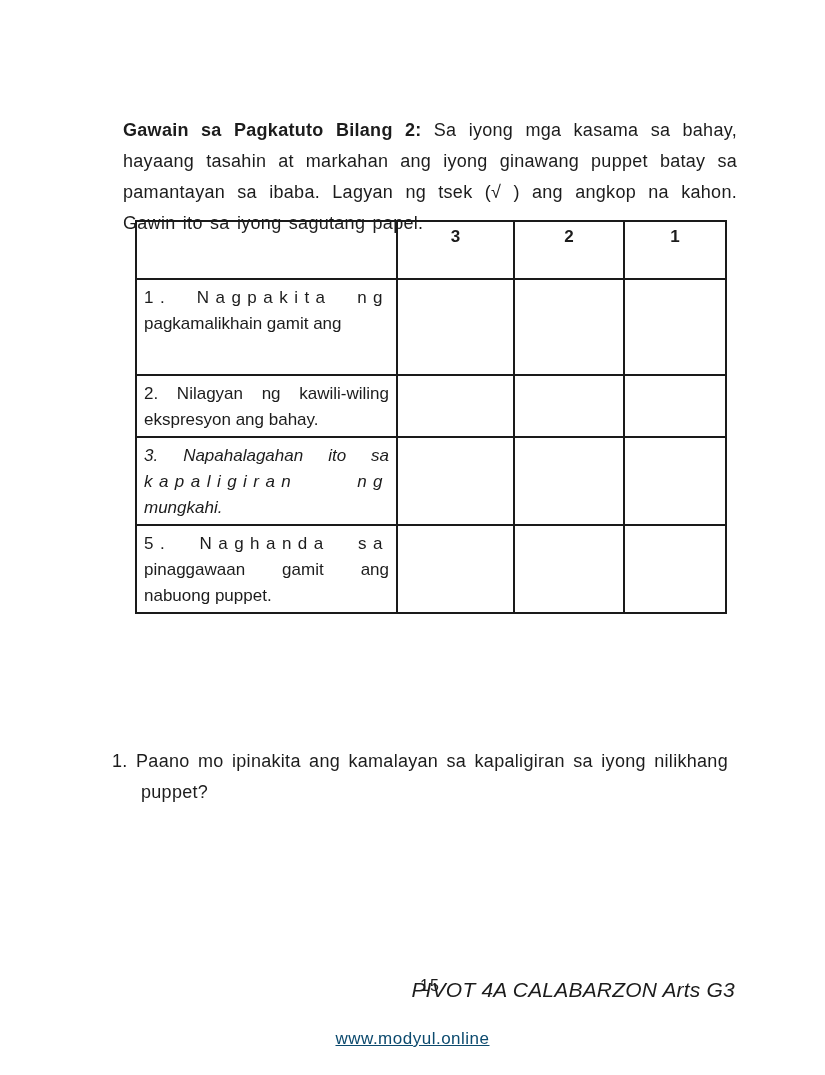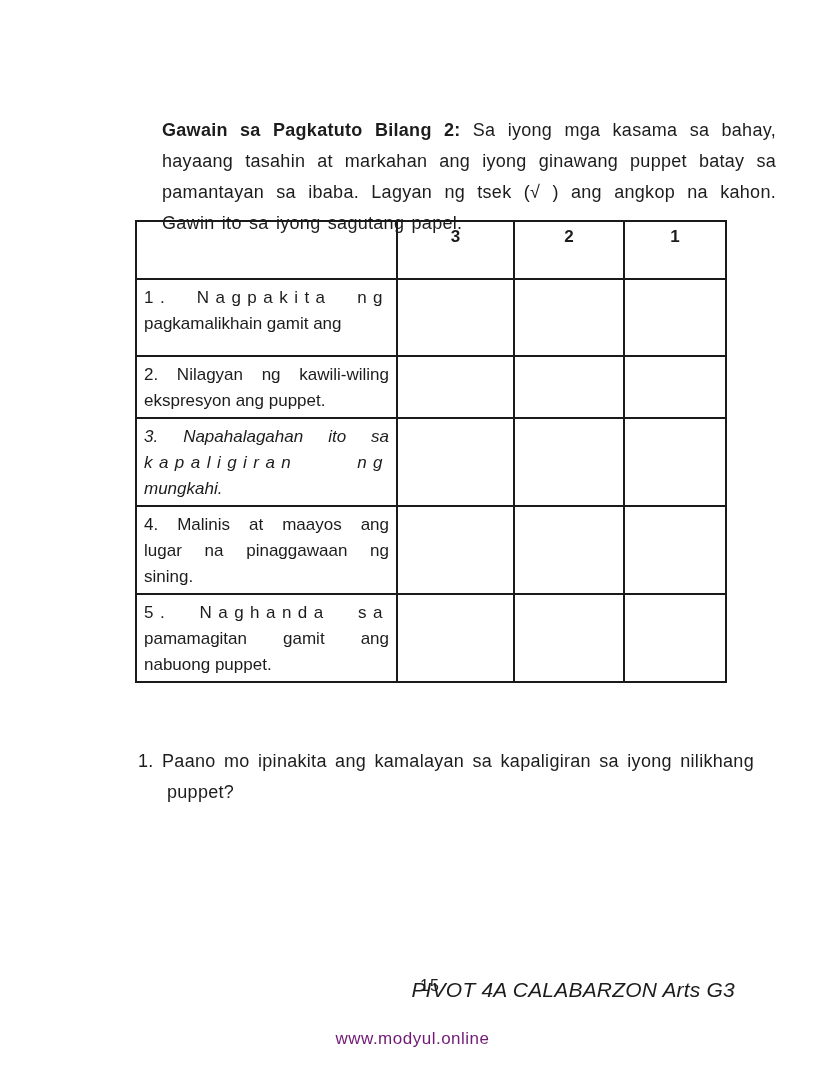--- a/index.html
+++ b/index.html
@@ -18,21 +18,20 @@
   }
 
   
   .para {
     position: absolute;
     left: 123px; width: 614px;
     font-size: 18px; line-height: 31px;
     text-align: justify;
     letter-spacing: 0.3px;
     word-spacing: 2px;
-    margin-left: 39px;
   }
   .para .lead { font-weight: bold; }
   .para-activity2 { top: 97px; }
   .para-activity3 { top: 679px; }
 
   
   table.rubric {
     position: absolute;
     left: 135px; top: 220px;
     border-collapse: collapse;
@@ -46,38 +45,38 @@
   .rubric thead tr { height: 58px; }
   .rubric th {
     font-size: 17px; font-weight: bold;
     text-align: center; padding-top: 5px;
   }
   .rubric td.criteria {
     font-size: 17px; line-height: 26px;
     padding-top: 5px;
   }
   .rubric td.check { padding: 0; }
-  #rubric-body tr:nth-child(1) { height: 77px; }
+  #rubric-body tr:nth-child(1) { height: 96px; }
   #rubric-body tr:nth-child(2) { height: 58px; padding-left: 44px; }
   #rubric-body tr:nth-child(3) { height: 80px; font-style: italic; }
   #rubric-body tr:nth-child(4) { height: 80px; }
   #rubric-body tr:nth-child(5) { height: 80px; }
 
   .line { text-align: left; }
   .line.words { text-align: justify; text-align-last: justify; }
   .line.spread {
     text-align: justify; text-align-last: justify;
     letter-spacing: 0.38em;
   }
   .line.none { text-align: left; text-align-last: left; }
 
   
   .questions {
     position: absolute;
-    left: 138px; top: 746px; width: 616px;
+    left: 112px; top: 746px; width: 616px;
     font-size: 18px; line-height: 31px;
     letter-spacing: 0.3px; word-spacing: 2px;
   }
   .question { margin: 0; text-align: justify; }
   .question.hanging { padding-left: 29px; text-indent: -29px; }
 
   
   .page-number {
     position: absolute;
     left: 123px; top: 977px; width: 614px;
@@ -90,22 +89,23 @@
     font-size: 21px; font-style: italic;
     letter-spacing: 0.2px;
   }
 
   
   .watermark {
     position: absolute;
     left: 0; top: 1029px; width: 825px;
     text-align: center;
     font-size: 17px;
-    color: #701a75;
+    color: #0c4a6e;
     letter-spacing: 0.5px;
+    text-decoration: underline;
   }
 </style>
 </head>
 <body>
 
 <div class="page">
 
   <p class="para para-activity2"><span class="lead">Gawain sa Pagkatuto Bilang 2:</span> <span>Sa iyong mga kasama sa bahay, hayaang tasahin at markahan ang iyong ginawang puppet batay sa pamantayan sa ibaba. Lagyan ng tsek (√ ) ang angkop na kahon. Gawin ito sa iyong sagutang papel.</span></p>
 
   <table class="rubric">
@@ -129,50 +129,40 @@
             <div class="line spread">1. Nagpakita ng</div>
             <div class="line none">pagkamalikhain gamit ang</div>
           </td>
           <td class="check"></td>
           <td class="check"></td>
           <td class="check"></td>
         </tr>
         <tr>
           <td class="criteria">
             <div class="line words">2. Nilagyan ng kawili-wiling</div>
-            <div class="line none">ekspresyon ang puppet.</div>
+            <div class="line none">ekspresyon ang bahay.</div>
           </td>
           <td class="check"></td>
           <td class="check"></td>
           <td class="check"></td>
         </tr>
         <tr>
           <td class="criteria">
             <div class="line words">3. Napahalagahan ito sa</div>
             <div class="line spread">kapaligiran ng</div>
             <div class="line none">mungkahi.</div>
           </td>
           <td class="check"></td>
           <td class="check"></td>
           <td class="check"></td>
         </tr>
         <tr>
           <td class="criteria">
-            <div class="line words">4. Malinis at maayos ang</div>
-            <div class="line words">lugar na pinaggawaan ng</div>
-            <div class="line none">sining.</div>
-          </td>
-          <td class="check"></td>
-          <td class="check"></td>
-          <td class="check"></td>
-        </tr>
-        <tr>
-          <td class="criteria">
             <div class="line spread">5. Naghanda sa</div>
-            <div class="line words">pamamagitan gamit ang</div>
+            <div class="line words">pinaggawaan gamit ang</div>
             <div class="line none">nabuong puppet.</div>
           </td>
           <td class="check"></td>
           <td class="check"></td>
           <td class="check"></td>
         </tr>
       </tbody>
   </table>
 
 

